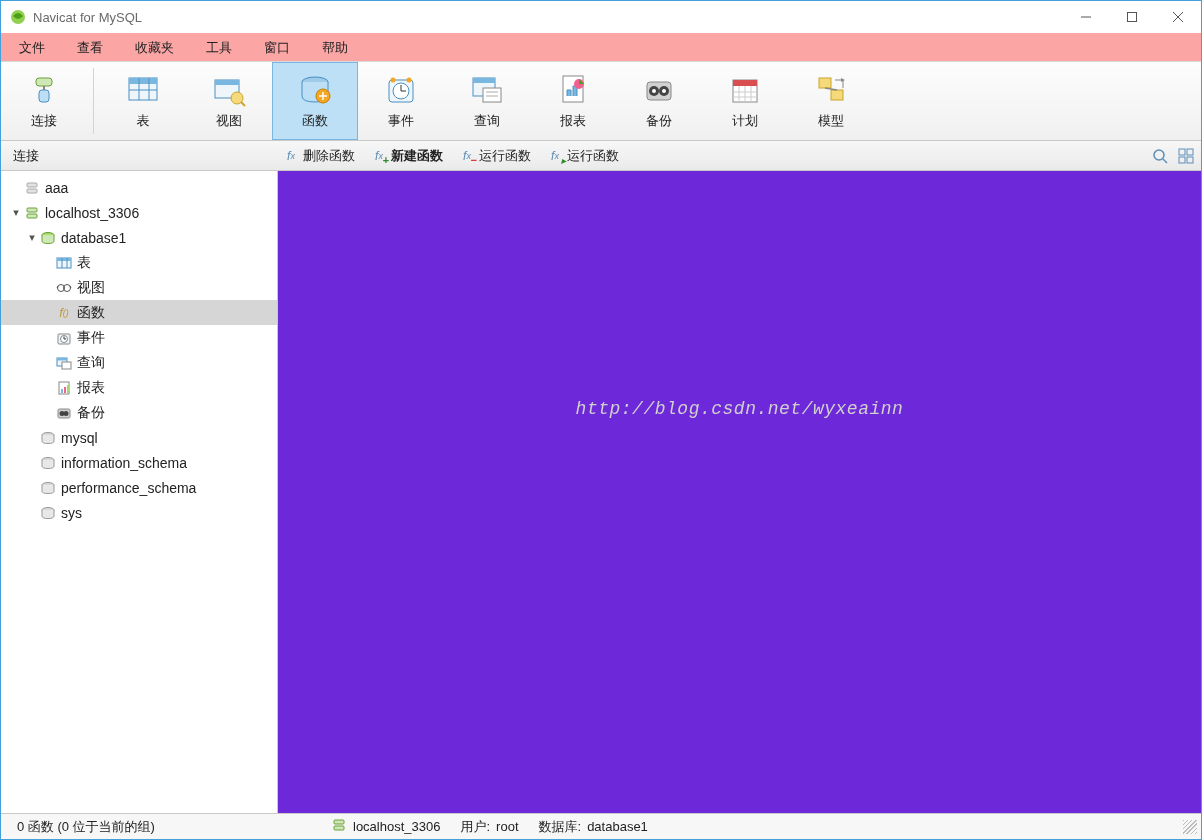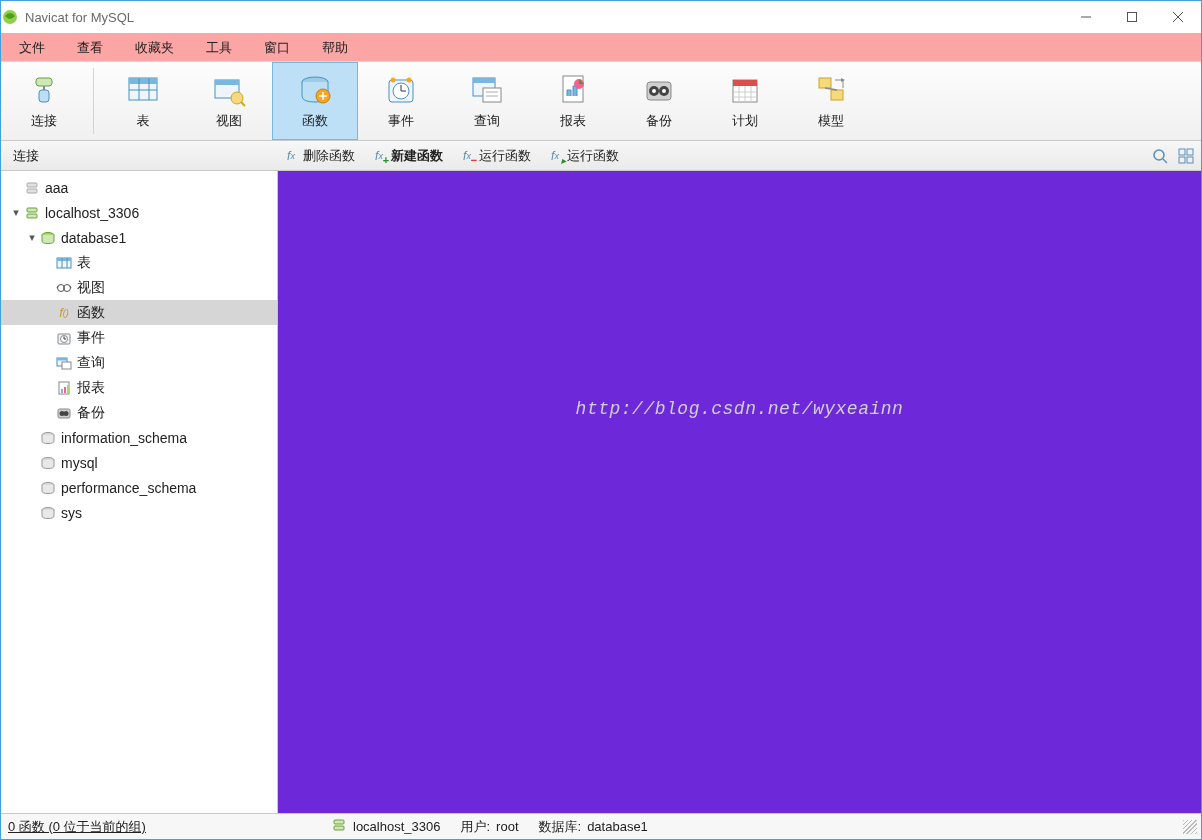--- a/index.html
+++ b/index.html
@@ -1,18 +1,18 @@
 <!DOCTYPE html>
 <html><head>
 <meta charset="utf-8">
 <style>
 * { margin:0; padding:0; box-sizing:border-box; font-family:"Microsoft YaHei","Segoe UI",Arial,sans-serif; font-size:13px; }
 body { width:1202px; height:840px; background:#fff; border:1px solid #42a0da; overflow:hidden; display:flex; flex-direction:column; }
 
-.titlebar { height:32px; display:flex; align-items:center; padding:0 0 0 0; background:#fff;text-align:center; }
+.titlebar { height:32px; display:flex; align-items:center; padding:0 0 0 8px; background:#fff;text-align:center; }
 .app-icon { width:18px; height:18px; margin-right:6px; }
 .title-text { color:#6a6a6a; font-size:13px; flex:0 0 auto; }
 .title-spacer { flex:1; }
 .win-btn { width:46px; height:32px; display:flex; align-items:center; justify-content:center; color:#555; }
 
 .menubar { height:28px; display:flex; align-items:stretch; padding:2px 2px 0 2px; background:#fca5a5; }
 .menu-item { padding:4px 16px; color:#222; display:flex; align-items:center; }
 
 .bigtoolbar { height:80px; background:linear-gradient(to bottom,#fdfdfd,#f0f0f0); border-top:1px solid #d9d9d9; border-bottom:1px solid #c9c9c9; display:flex; align-items:stretch; }
 .tb-group { display:flex; }
@@ -36,21 +36,21 @@
 .tree-chevron { width:14px; display:inline-flex; align-items:center; justify-content:center; color:#555; font-size:11px; }
 .tree-icon { width:18px; height:16px; display:inline-flex; align-items:center; justify-content:center; margin-right:4px; }
 .tree-label { font-size:14px; }
 .depth1 { padding-left:8px; }
 .depth2 { padding-left:24px; }
 .depth3 { padding-left:54px; }
 .content-panel { flex:1; position:relative; background:#6d28d9; }
 .watermark { position:absolute; top:228px; left:0; right:0; text-align:center; font-family:"Courier New",monospace; font-size:18px; color:#d0d0d0; letter-spacing:0.5px; font-style:italic; }
 
 .statusbar { height:26px; border-top:1px solid #c9c9c9; display:flex; align-items:center; background:#f7f7f7; font-size:13px; color:#222; }
-.status-left { padding:0 7px; width:330px;text-decoration:underline; }
+.status-left { padding:0 16px; width:330px; }
 .status-conn { display:flex; align-items:center; gap:6px; }
 .grip { margin-left:auto; margin-right:4px; color:#888; font-size:11px; }
 .grip-box { width:14px; height:14px; background:repeating-linear-gradient(135deg,#bbb 0 1px,transparent 1px 3px); }
 </style>
 </head>
 <body>
 
 <div class="titlebar">
   <span class="app-icon">
     <svg viewBox="0 0 18 18">
@@ -350,31 +350,31 @@
       <span class="tree-label">备份</span>
     </div>
     <div class="tree-row depth2">
       <span class="tree-chevron"></span>
       <span class="tree-icon">
           <svg width="16" height="14">
             <ellipse cx="8" cy="4" rx="6" ry="2.5" fill="#d8d8d8" stroke="#999"></ellipse>
             <path d="M2 4 L2 10 Q2 12.5 8 12.5 Q14 12.5 14 10 L14 4" fill="#e8e8e8" stroke="#999"></path>
           </svg>
         </span>
-      <span class="tree-label">information_schema</span>
+      <span class="tree-label">mysql</span>
     </div>
     <div class="tree-row depth2">
       <span class="tree-chevron"></span>
       <span class="tree-icon">
           <svg width="16" height="14">
             <ellipse cx="8" cy="4" rx="6" ry="2.5" fill="#d8d8d8" stroke="#999"></ellipse>
             <path d="M2 4 L2 10 Q2 12.5 8 12.5 Q14 12.5 14 10 L14 4" fill="#e8e8e8" stroke="#999"></path>
           </svg>
         </span>
-      <span class="tree-label">mysql</span>
+      <span class="tree-label">information_schema</span>
     </div>
     <div class="tree-row depth2">
       <span class="tree-chevron"></span>
       <span class="tree-icon">
           <svg width="16" height="14">
             <ellipse cx="8" cy="4" rx="6" ry="2.5" fill="#d8d8d8" stroke="#999"></ellipse>
             <path d="M2 4 L2 10 Q2 12.5 8 12.5 Q14 12.5 14 10 L14 4" fill="#e8e8e8" stroke="#999"></path>
           </svg>
         </span>
       <span class="tree-label">performance_schema</span>

